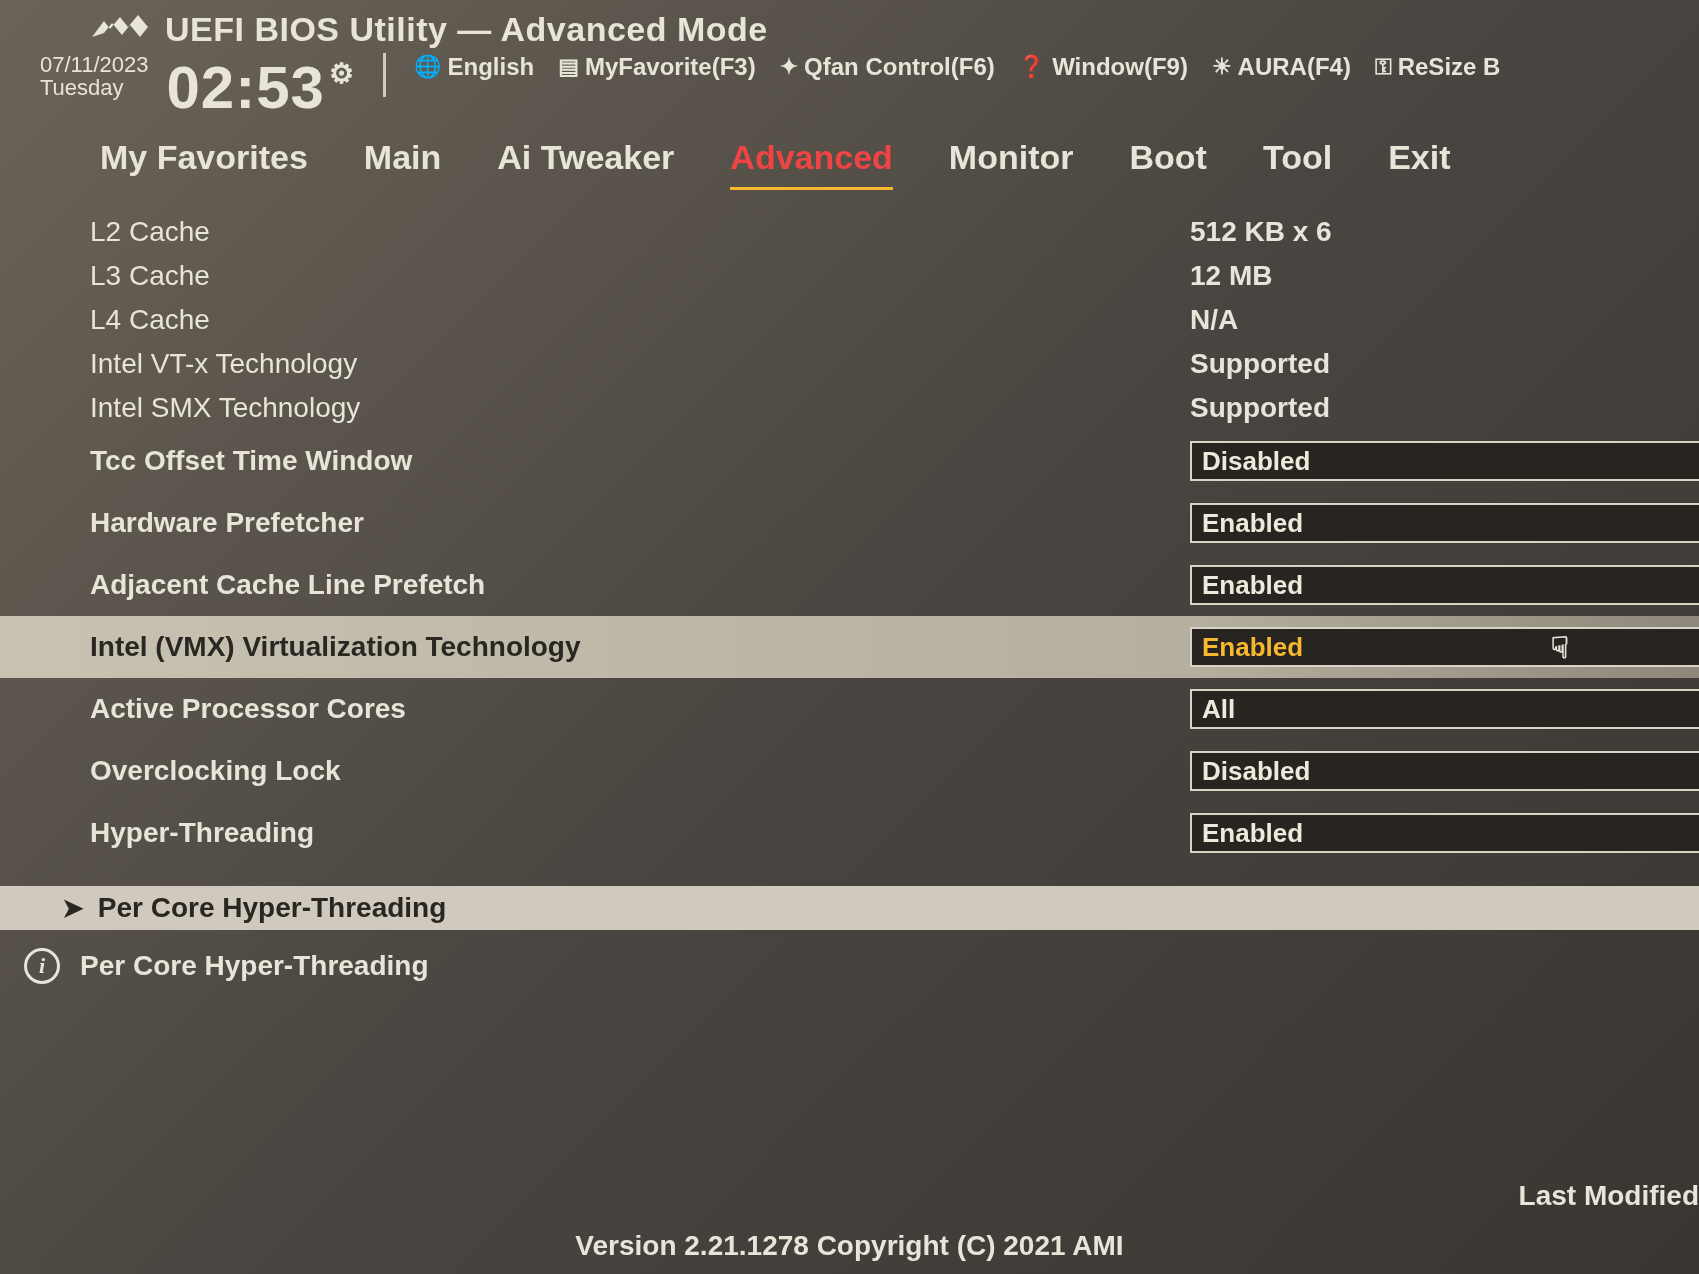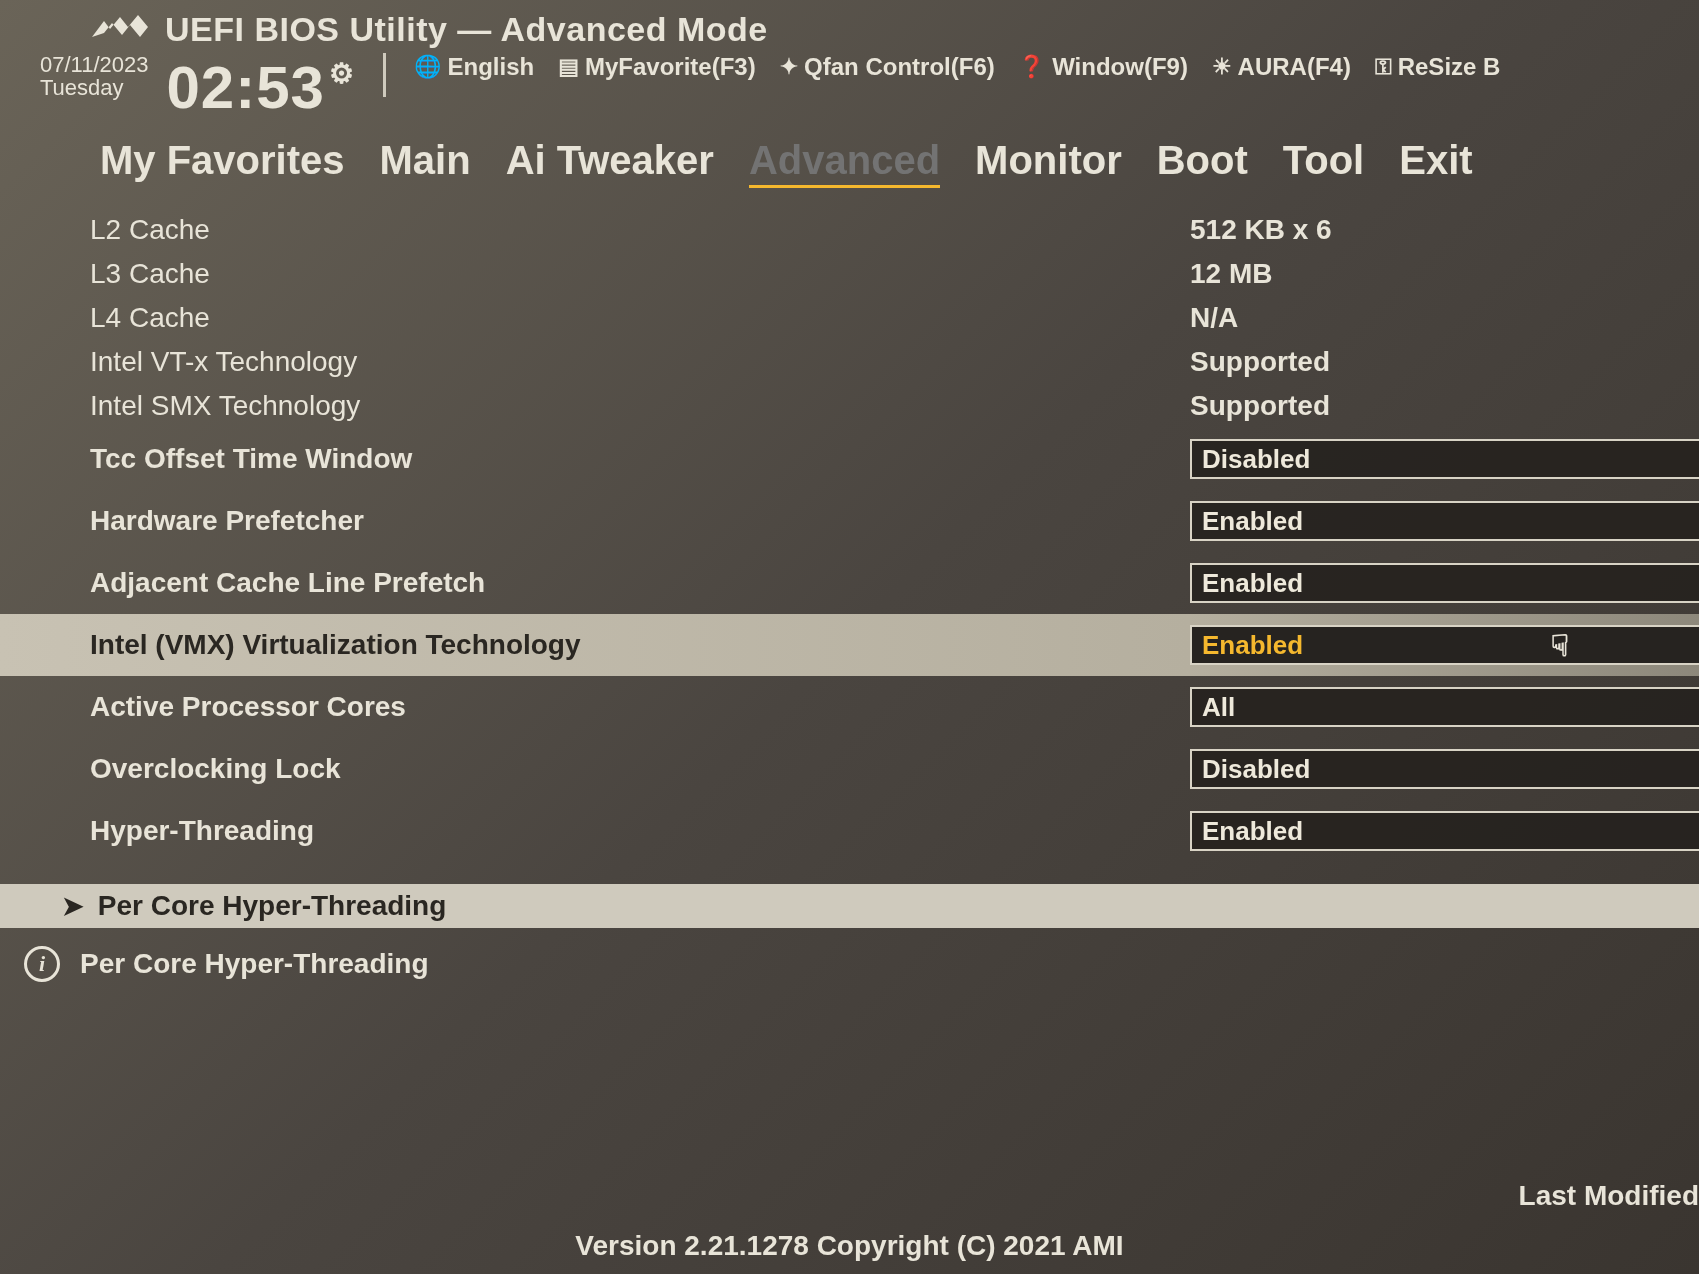--- a/index.html
+++ b/index.html
@@ -74,30 +74,30 @@
     align-items: center;
     gap: 6px;
     cursor: pointer;
   }
   .toolbar-item .ico {
     font-size: 22px;
   }
   
   .tabs {
     display: flex;
-    gap: 35px;
+    gap: 56px;
     padding: 6px 0 12px 80px;
-    font-size: 40px;
+    font-size: 34px;
     font-weight: bold;
   }
   .tab { cursor: pointer; }
   .tab.active {
-    color: #737373;
+    color: #ef4444;
     border-bottom: 3px solid #f5b82e;
-    padding-bottom: 2px;
+    padding-bottom: 10px;
   }
   
   .settings {
     padding-top: 8px;
   }
   .row {
     display: flex;
     align-items: center;
     min-height: 44px;
     padding: 2px 0 2px 90px;

